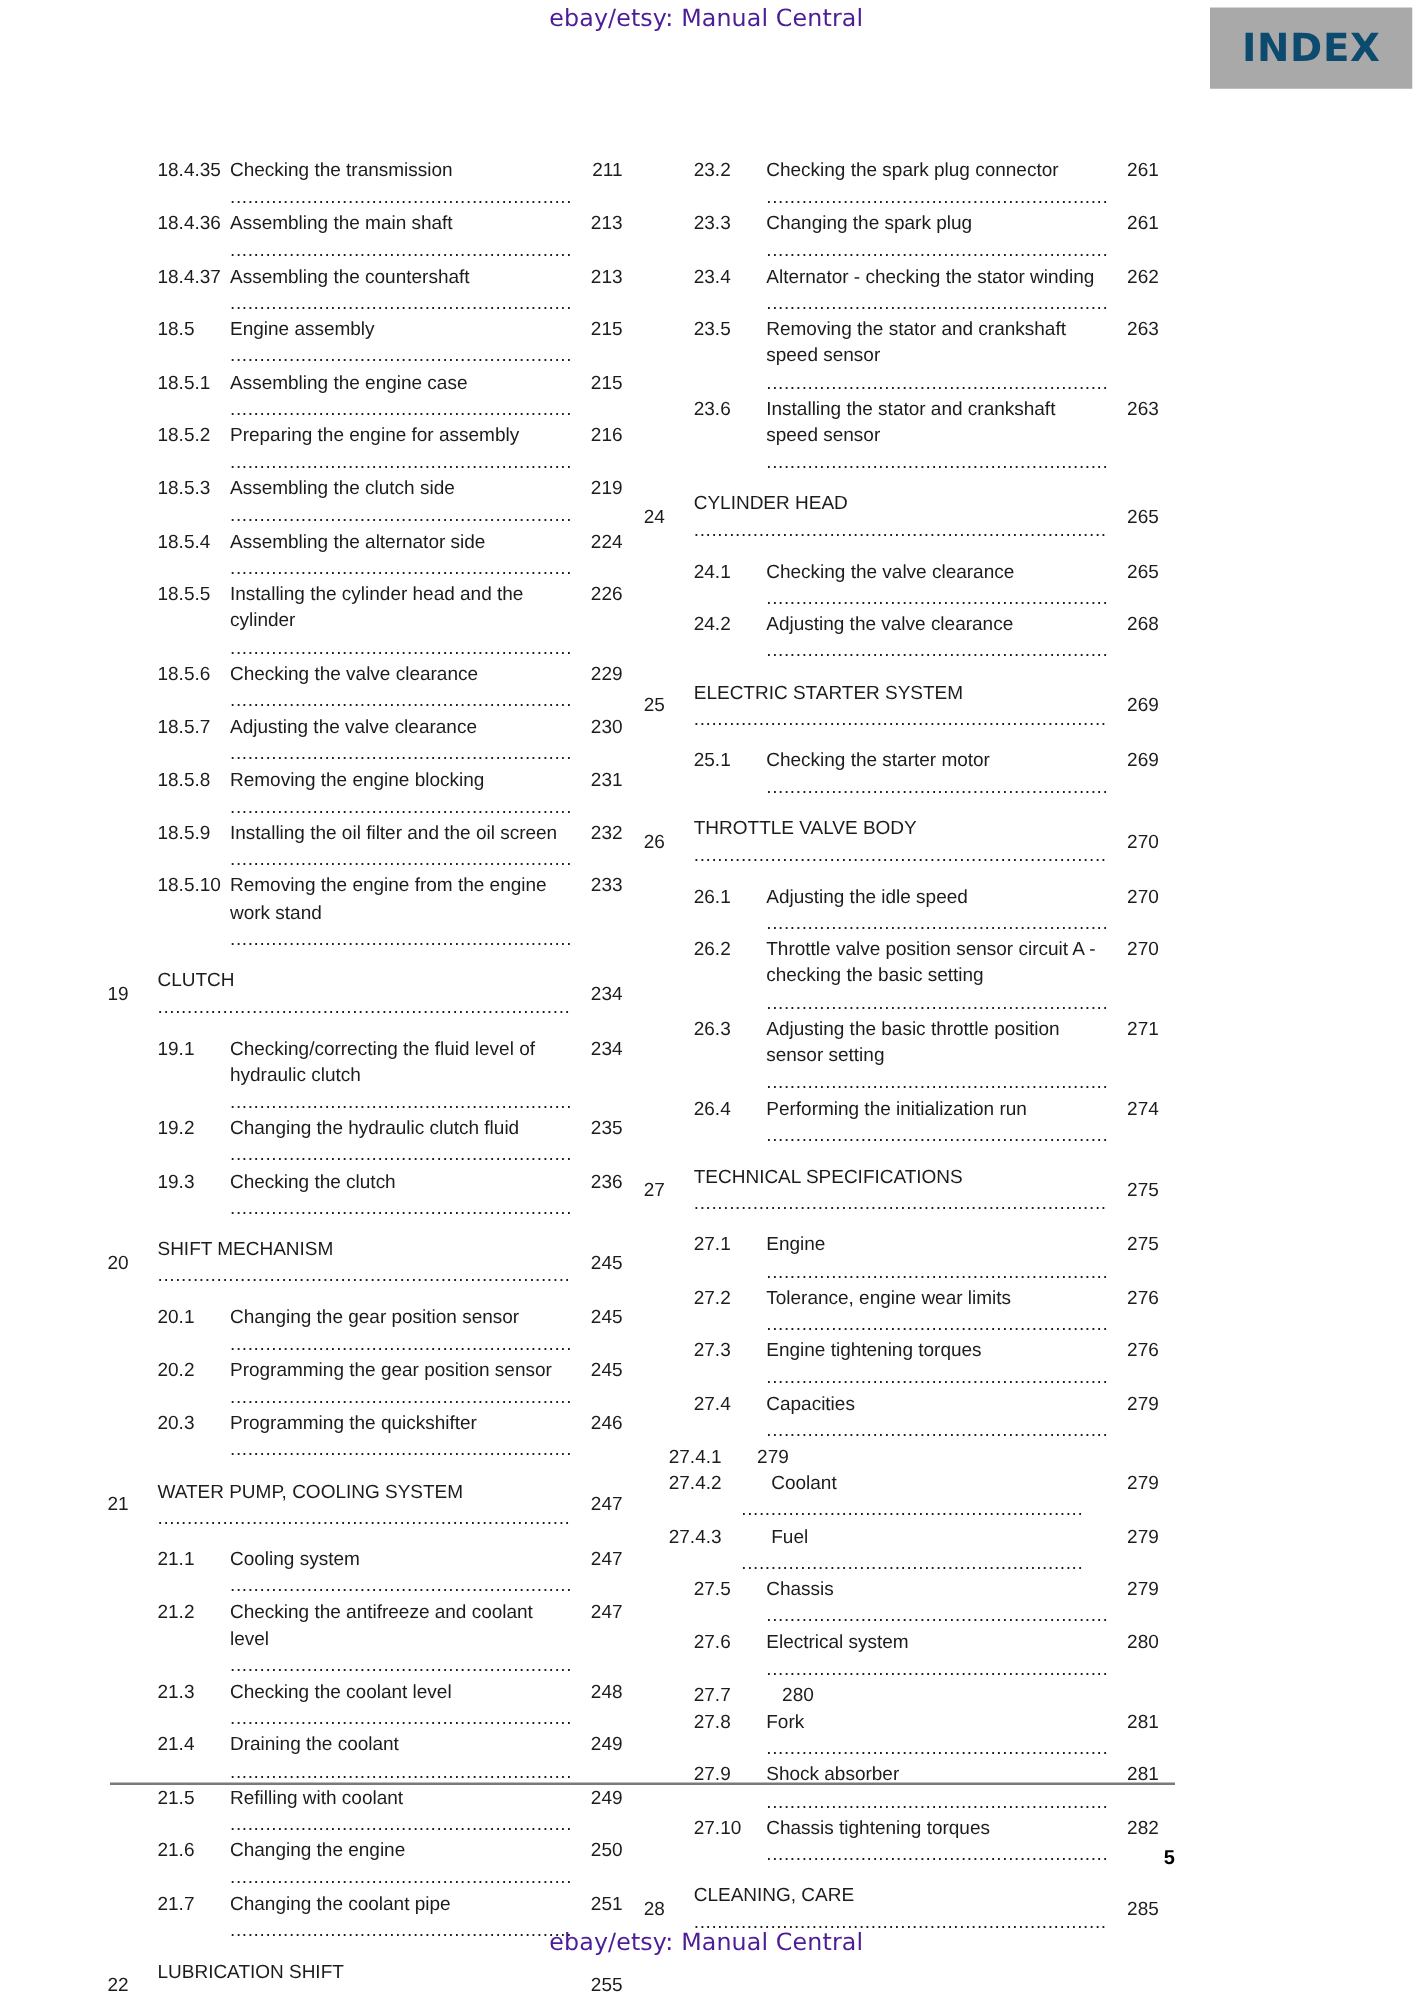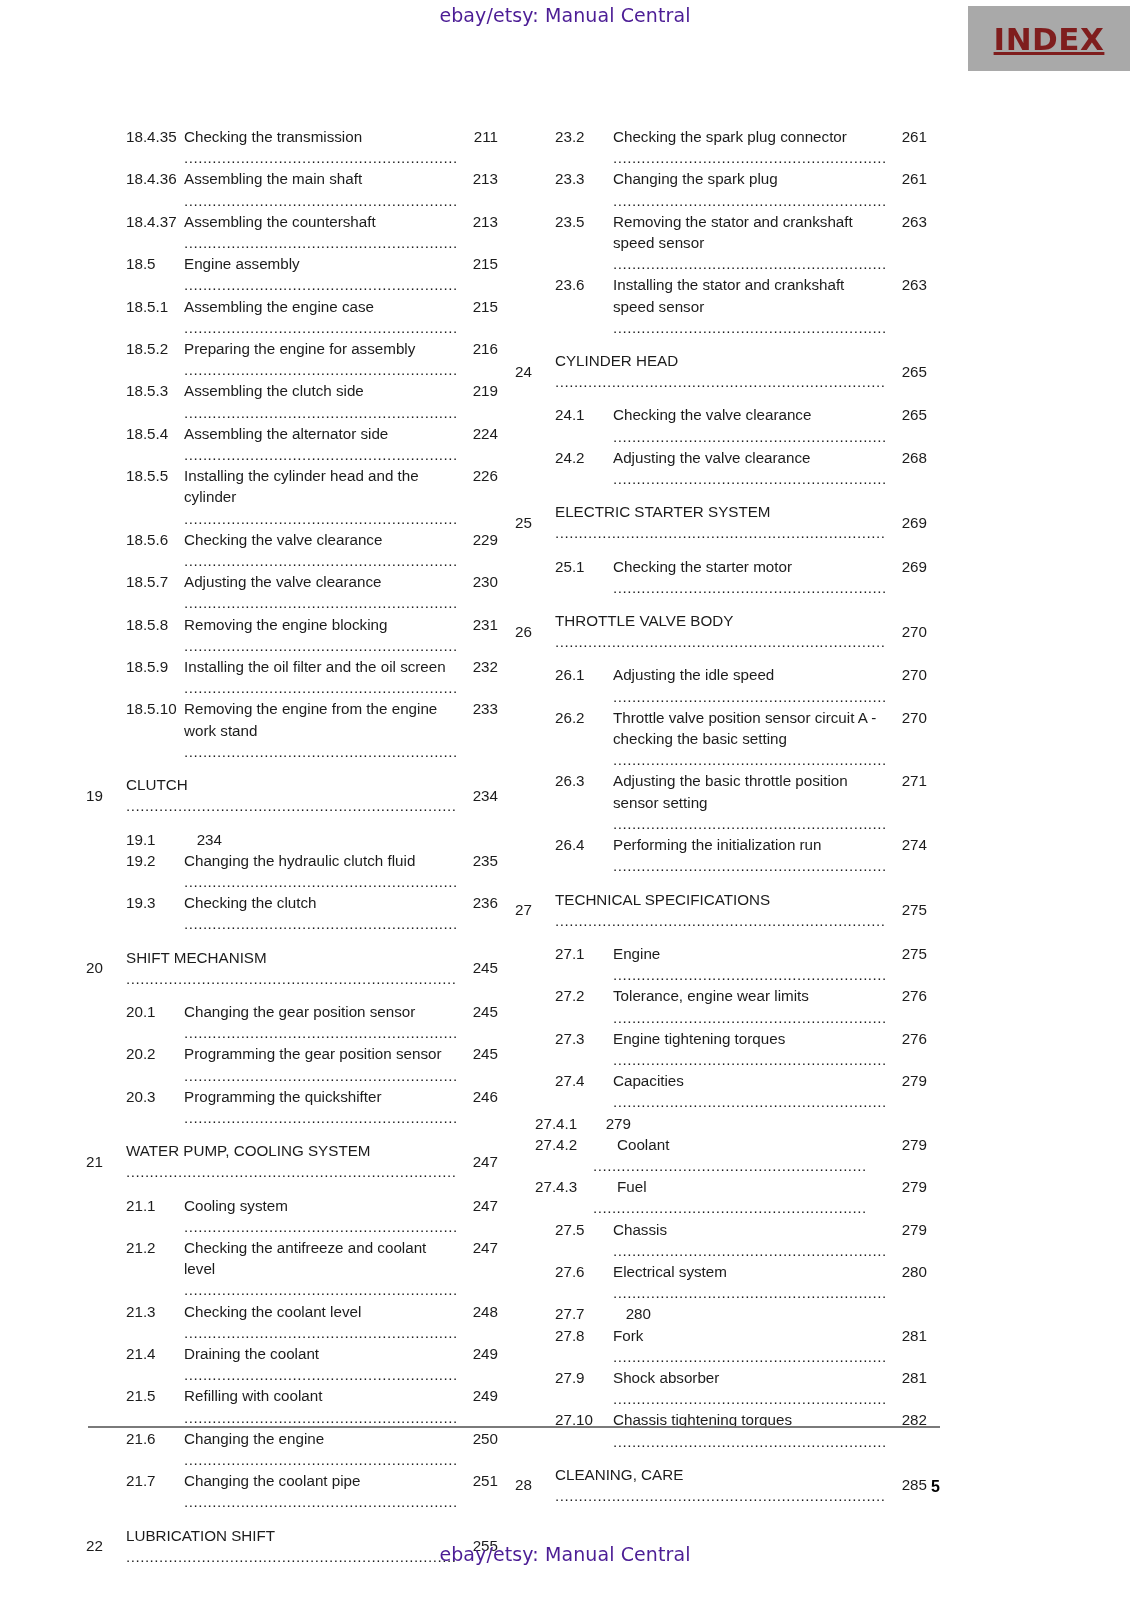--- a/index.html
+++ b/index.html
@@ -39,23 +39,22 @@
     height: 65px;
     background: #a9a9a9;
     display: flex;
     align-items: center;
     justify-content: center;
   }
   .index-tab-label {
     font-family: "DejaVu Sans", sans-serif;
     font-size: 31px;
     font-weight: bold;
-    color: #7f1d1d;
+    color: #0c4a6e;
     letter-spacing: 0.5px;
-    text-decoration: underline;
   }
 
   
   .columns {
     position: absolute;
     top: 126px;
     left: 0;
     width: 1122px;
     height: 1260px;
   }
@@ -215,20 +214,21 @@
         <span class="body-cell"><span class="title-text">Removing the engine from the engine work stand </span><span class="leader">..........................................................</span></span>
         <span class="page">233</span>
       </div>
       <div class="toc-row level1">
         <span class="num">19</span>
         <span class="body-cell"><span class="title-text">CLUTCH </span><span class="leader">......................................................................</span></span>
         <span class="page">234</span>
       </div>
       <div class="toc-row level2">
         <span class="num">19.1</span>
+        <span class="body-cell"><span class="title-text">Checking/correcting the fluid level of hydraulic clutch </span><span class="leader">..........................................................</span></span>
         <span class="page">234</span>
       </div>
       <div class="toc-row level2">
         <span class="num">19.2</span>
         <span class="body-cell"><span class="title-text">Changing the hydraulic clutch fluid </span><span class="leader">..........................................................</span></span>
         <span class="page">235</span>
       </div>
       <div class="toc-row level2">
         <span class="num">19.3</span>
         <span class="body-cell"><span class="title-text">Checking the clutch </span><span class="leader">..........................................................</span></span>
@@ -305,20 +305,25 @@
         <span class="num">23.2</span>
         <span class="body-cell"><span class="title-text">Checking the spark plug connector </span><span class="leader">..........................................................</span></span>
         <span class="page">261</span>
       </div>
       <div class="toc-row level2">
         <span class="num">23.3</span>
         <span class="body-cell"><span class="title-text">Changing the spark plug </span><span class="leader">..........................................................</span></span>
         <span class="page">261</span>
       </div>
       <div class="toc-row level2">
+        <span class="num">23.4</span>
+        <span class="body-cell"><span class="title-text">Alternator - checking the stator winding </span><span class="leader">..........................................................</span></span>
+        <span class="page">262</span>
+      </div>
+      <div class="toc-row level2">
         <span class="num">23.5</span>
         <span class="body-cell"><span class="title-text">Removing the stator and crankshaft speed sensor </span><span class="leader">..........................................................</span></span>
         <span class="page">263</span>
       </div>
       <div class="toc-row level2">
         <span class="num">23.6</span>
         <span class="body-cell"><span class="title-text">Installing the stator and crankshaft speed sensor </span><span class="leader">..........................................................</span></span>
         <span class="page">263</span>
       </div>
       <div class="toc-row level1">

